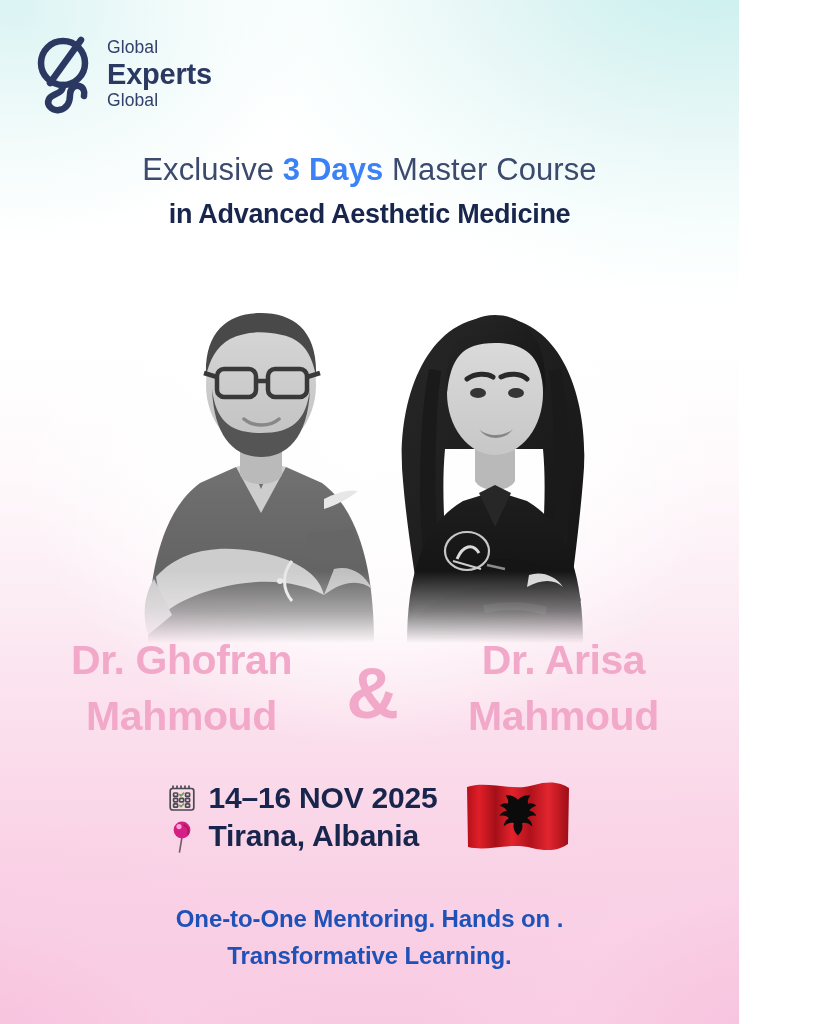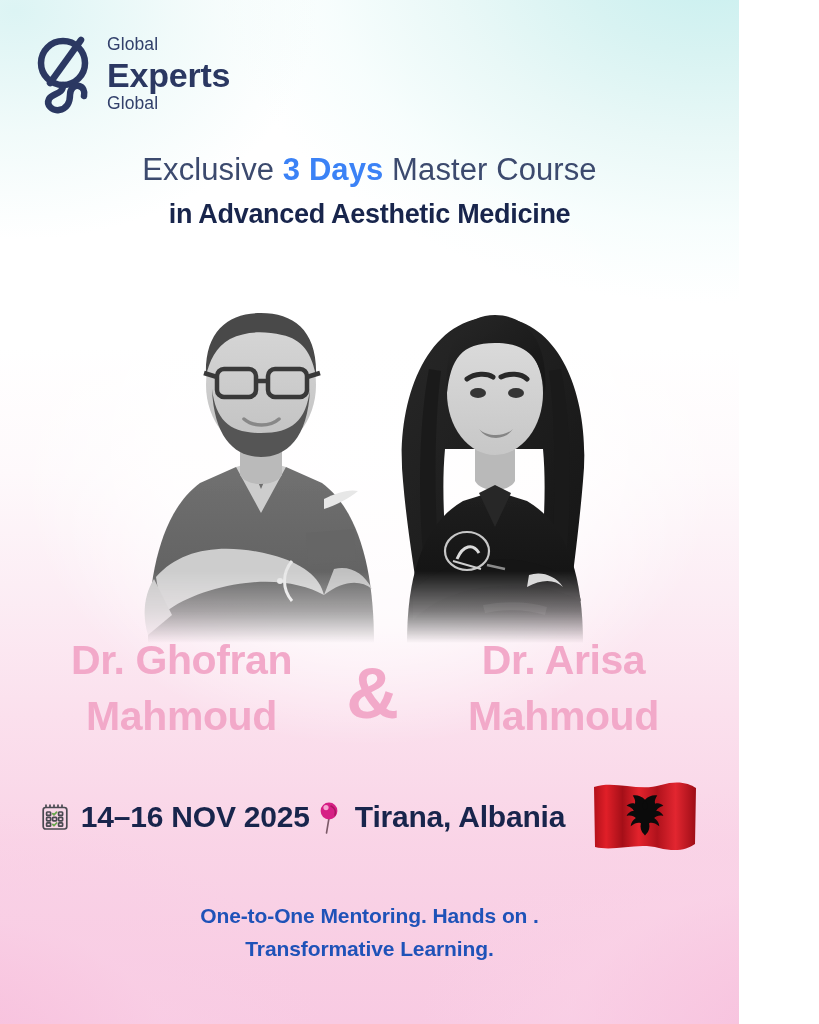--- a/index.html
+++ b/index.html
@@ -86,21 +86,21 @@
     flex-direction: column;
     line-height: 1;
     color: #32406b;
   }
   .logo-global {
     font-size: 17.5px;
     letter-spacing: .1px;
     margin-bottom: 4px;
   }
   .logo-experts {
-    font-size: 34px;
+    font-size: 29px;
     font-weight: 700;
     letter-spacing: -.2px;
     color: #2b3862;
     margin-bottom: 3px;
   }
   .logo-academy {
     font-size: 17.5px;
     letter-spacing: .1px;
   }
 
@@ -193,21 +193,21 @@
     left: 0;
     right: 0;
     top: 778px;
     display: flex;
     align-items: center;
     justify-content: center;
     gap: 20px;
   }
   .details-rows {
     display: flex;
-    flex-direction: row;
+    flex-direction: column;
     gap: 4px;
   }
   .detail-row {
     display: flex;
     align-items: center;
     gap: 11px;
   }
   .detail-icon {
     width: 30px;
     height: 34px;
@@ -232,21 +232,21 @@
   }
   .flag svg { display: block; width: 100%; height: 100%; }
 
   
   .tagline {
     position: absolute;
     left: 0;
     right: 0;
     top: 900px;
     text-align: center;
-    font-size: 21px;
+    font-size: 24px;
     font-weight: 700;
     color: #1f52b8;
     line-height: 1.55;
     letter-spacing: -.1px;
   }
   .tagline div { white-space: nowrap; }
 </style>
 </head>
 <body>
 

